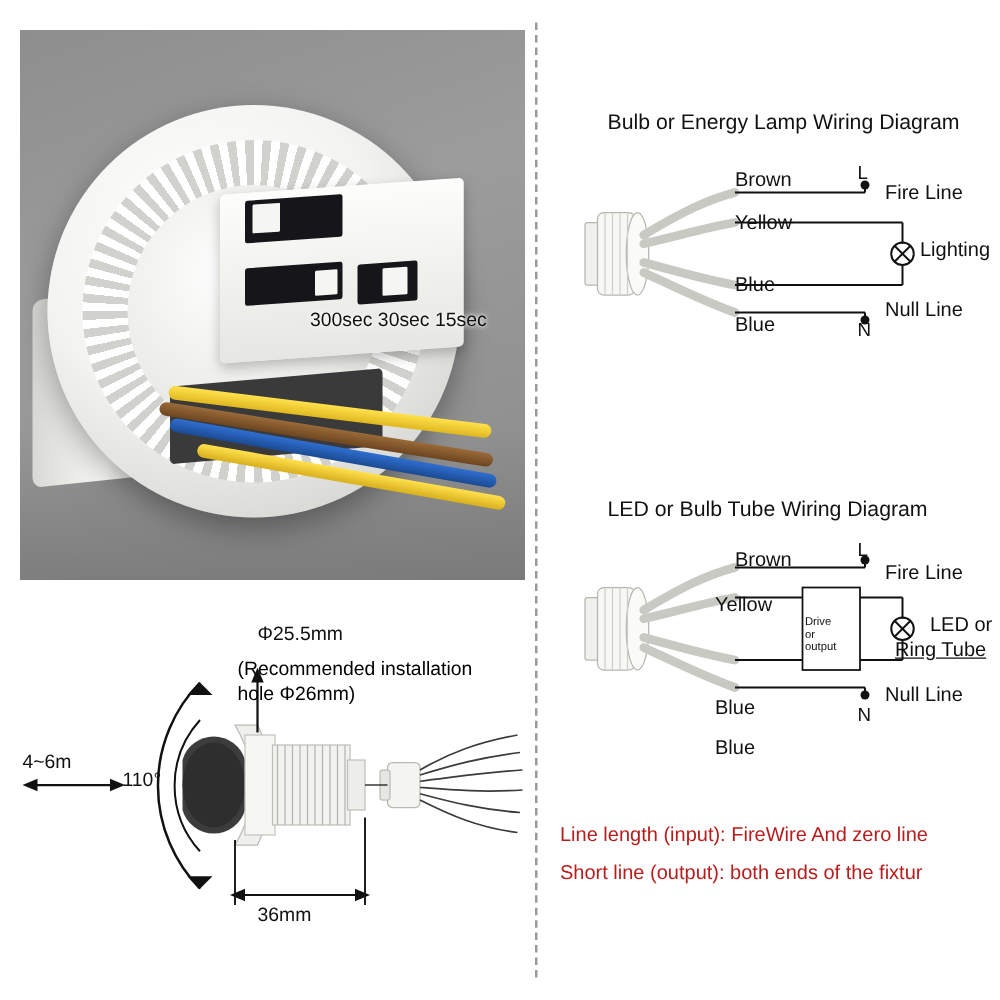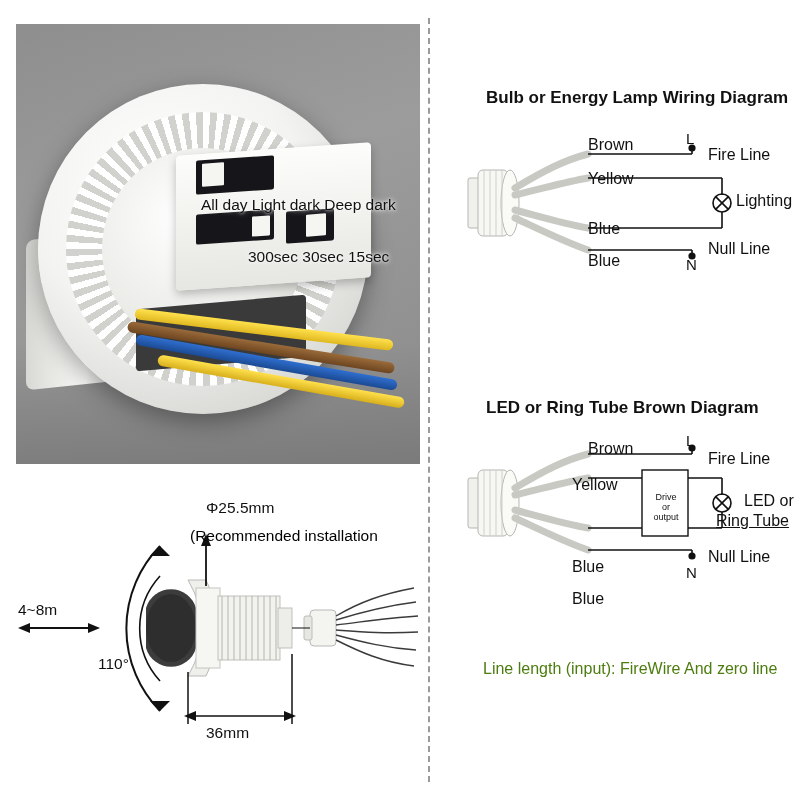--- a/index.html
+++ b/index.html
@@ -92,30 +92,30 @@
   .pl-top{left:185px;top:172px;}
   .pl-bottom{left:196px;top:224px;margin-left:36px;}
 
   
   .dim-area{position:absolute;left:10px;top:476px;width:412px;height:300px;}
   .dim-text{position:absolute;font-size:15.5px;color:#111;white-space:nowrap;}
   .dim-multiline{position:absolute;font-size:15.5px;color:#000000;line-height:20px;}
 
   
   .r-title{
-    position:absolute;font-size:17px;color:#111;white-space:nowrap;font-weight:bold;
+    position:absolute;font-size:17px;color:#111;white-space:nowrap;
   }
   .r-label{
     position:absolute;font-size:16px;color:#111;white-space:nowrap;
   }
   .r-note{
-    position:absolute;font-size:16px;color:#4d7c0f;white-space:nowrap;margin-left:35px;
+    position:absolute;font-size:16px;color:#b91c1c;white-space:nowrap;
   }
   .r-small{
-    position:absolute;font-size:9px;color:#111;line-height:10px;text-align:center;
+    position:absolute;font-size:9px;color:#111;line-height:10px;
   }
   svg{position:absolute;left:0;top:0;overflow:visible;}
 </style>
 </head>
 <body>
 
 <div class="page">
 
   <div class="divider"></div>
 
@@ -133,21 +133,20 @@
     <div class="wire w-yellow2"></div>
 
     <div class="switch-block"></div>
     <div class="dip dip1"></div>
     <div class="dip dip2"></div>
     <div class="dip dip3"></div>
     <div class="dip-white dw1"></div>
     <div class="dip-white dw2"></div>
     <div class="dip-white dw3"></div>
 
-    <div class="photo-label pl-top">All day Light dark Deep dark</div>
     <div class="photo-label pl-bottom">300sec  30sec  15sec</div>
   </div>
 
   <div class="dim-area">
     <svg width="412" height="300" viewBox="0 0 412 300">
 
       <g stroke="#111" fill="none" stroke-width="2">
         <path d="M150,70 A 118,118 0 0 0 150,235"></path>
         <path d="M150,100 A 78,78 0 0 0 150,205" stroke-width="1.6"></path>
       </g>
@@ -216,23 +215,24 @@
         <line x1="282" y1="178" x2="282" y2="248"></line>
         <line x1="178" y1="240" x2="282" y2="240"></line>
       </g>
       <polygon points="174,240 186,235 186,245" fill="#111"></polygon>
       <polygon points="286,240 274,235 274,245" fill="#111"></polygon>
     </svg>
 
     <div class="dim-text" style="left:196px;top:23px;">Φ25.5mm</div>
     <div class="dim-multiline" style="left:180px;top:50px;">
       <div>(Recommended installation</div>
+      <div>hole Φ26mm)</div>
     </div>
-    <div class="dim-text" style="left:8px;top:125px;">4~8m</div>
-    <div class="dim-text" style="left:88px;top:140px;margin-top:39px;">110°</div>
+    <div class="dim-text" style="left:8px;top:125px;">4~6m</div>
+    <div class="dim-text" style="left:88px;top:140px;">110°</div>
     <div class="dim-text" style="left:196px;top:248px;">36mm</div>
   </div>
 
   <div>
     <div class="r-title" style="left:486px;top:88px;">Bulb or Energy Lamp Wiring Diagram</div>
 
     <svg width="330" height="180" viewBox="0 0 330 180" style="left:460px;top:140px;">
 
       <g>
         <rect x="8" y="38" width="12" height="50" rx="2" fill="#f0f0ed" stroke="#b6b6b1"></rect>
@@ -282,21 +282,21 @@
 
     <div class="r-label" style="left:686px;top:130px;font-size:15px;">L</div>
     <div class="r-label" style="left:686px;top:256px;font-size:15px;">N</div>
 
     <div class="r-label" style="left:708px;top:146px;">Fire Line</div>
     <div class="r-label" style="left:736px;top:192px;">Lighting</div>
     <div class="r-label" style="left:708px;top:240px;">Null Line</div>
   </div>
 
   <div>
-    <div class="r-title" style="left:486px;top:398px;">LED or Ring Tube Brown Diagram</div>
+    <div class="r-title" style="left:486px;top:398px;">LED or Bulb Tube Wiring Diagram</div>
 
     <svg width="330" height="180" viewBox="0 0 330 180" style="left:460px;top:440px;">
       <g>
         <rect x="8" y="38" width="12" height="50" rx="2" fill="#f0f0ed" stroke="#b6b6b1"></rect>
         <rect x="18" y="30" width="30" height="66" rx="5" fill="#f7f7f4" stroke="#b6b6b1"></rect>
         <ellipse cx="50" cy="63" rx="9" ry="33" fill="#fafaf7" stroke="#b6b6b1"></ellipse>
         <g stroke="#cfcfca" stroke-width="1">
           <line x1="24" y1="30" x2="24" y2="96"></line>
           <line x1="30" y1="30" x2="30" y2="96"></line>
           <line x1="36" y1="30" x2="36" y2="96"></line>
@@ -350,14 +350,15 @@
     <div class="r-label" style="left:686px;top:432px;font-size:15px;">L</div>
     <div class="r-label" style="left:686px;top:564px;font-size:15px;">N</div>
 
     <div class="r-label" style="left:708px;top:450px;">Fire Line</div>
     <div class="r-label" style="left:744px;top:492px;">LED or</div>
     <div class="r-label" style="left:716px;top:512px;text-decoration:underline;">Ring Tube</div>
     <div class="r-label" style="left:708px;top:548px;">Null Line</div>
   </div>
 
   <div class="r-note" style="left:448px;top:660px;">Line length (input): FireWire And zero line</div>
+  <div class="r-note" style="left:448px;top:690px;">Short line (output): both ends of the fixtur</div>
 
 </div>
 
 </body></html>

